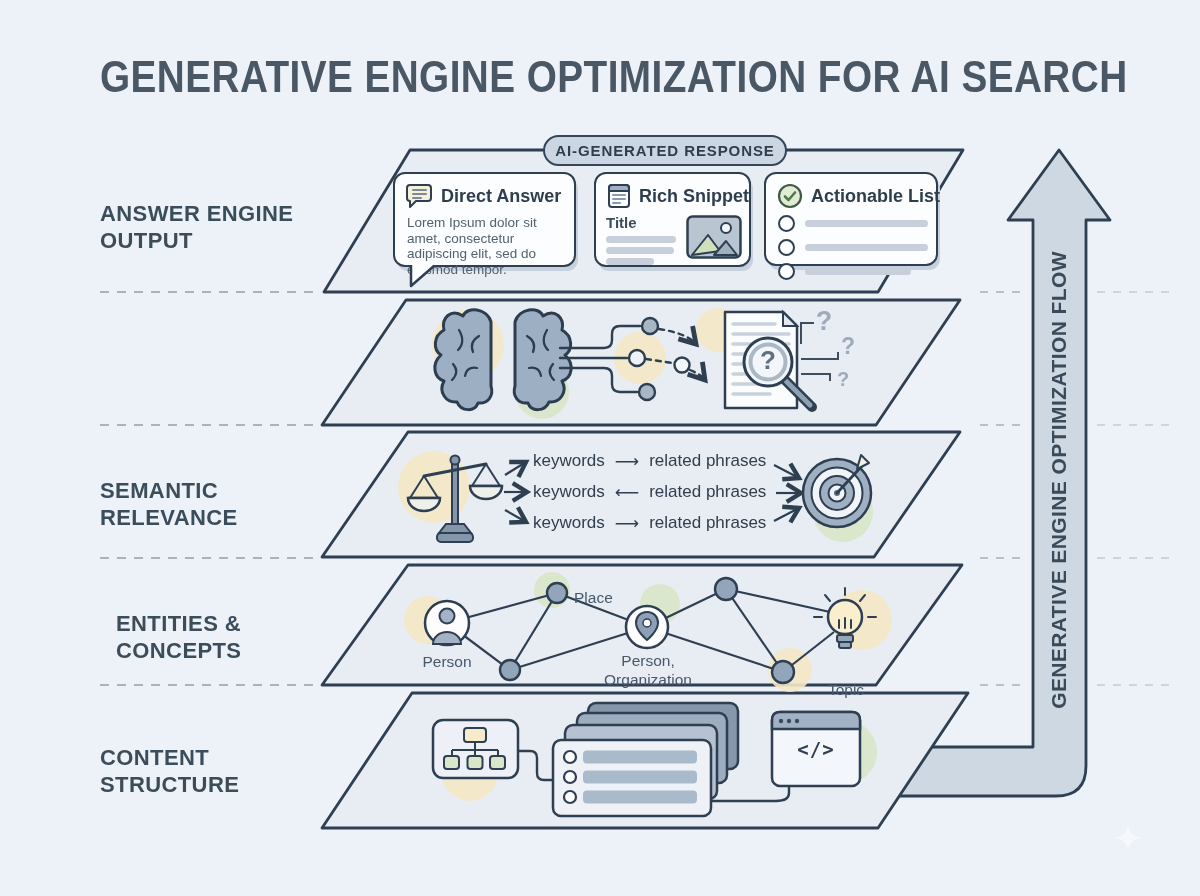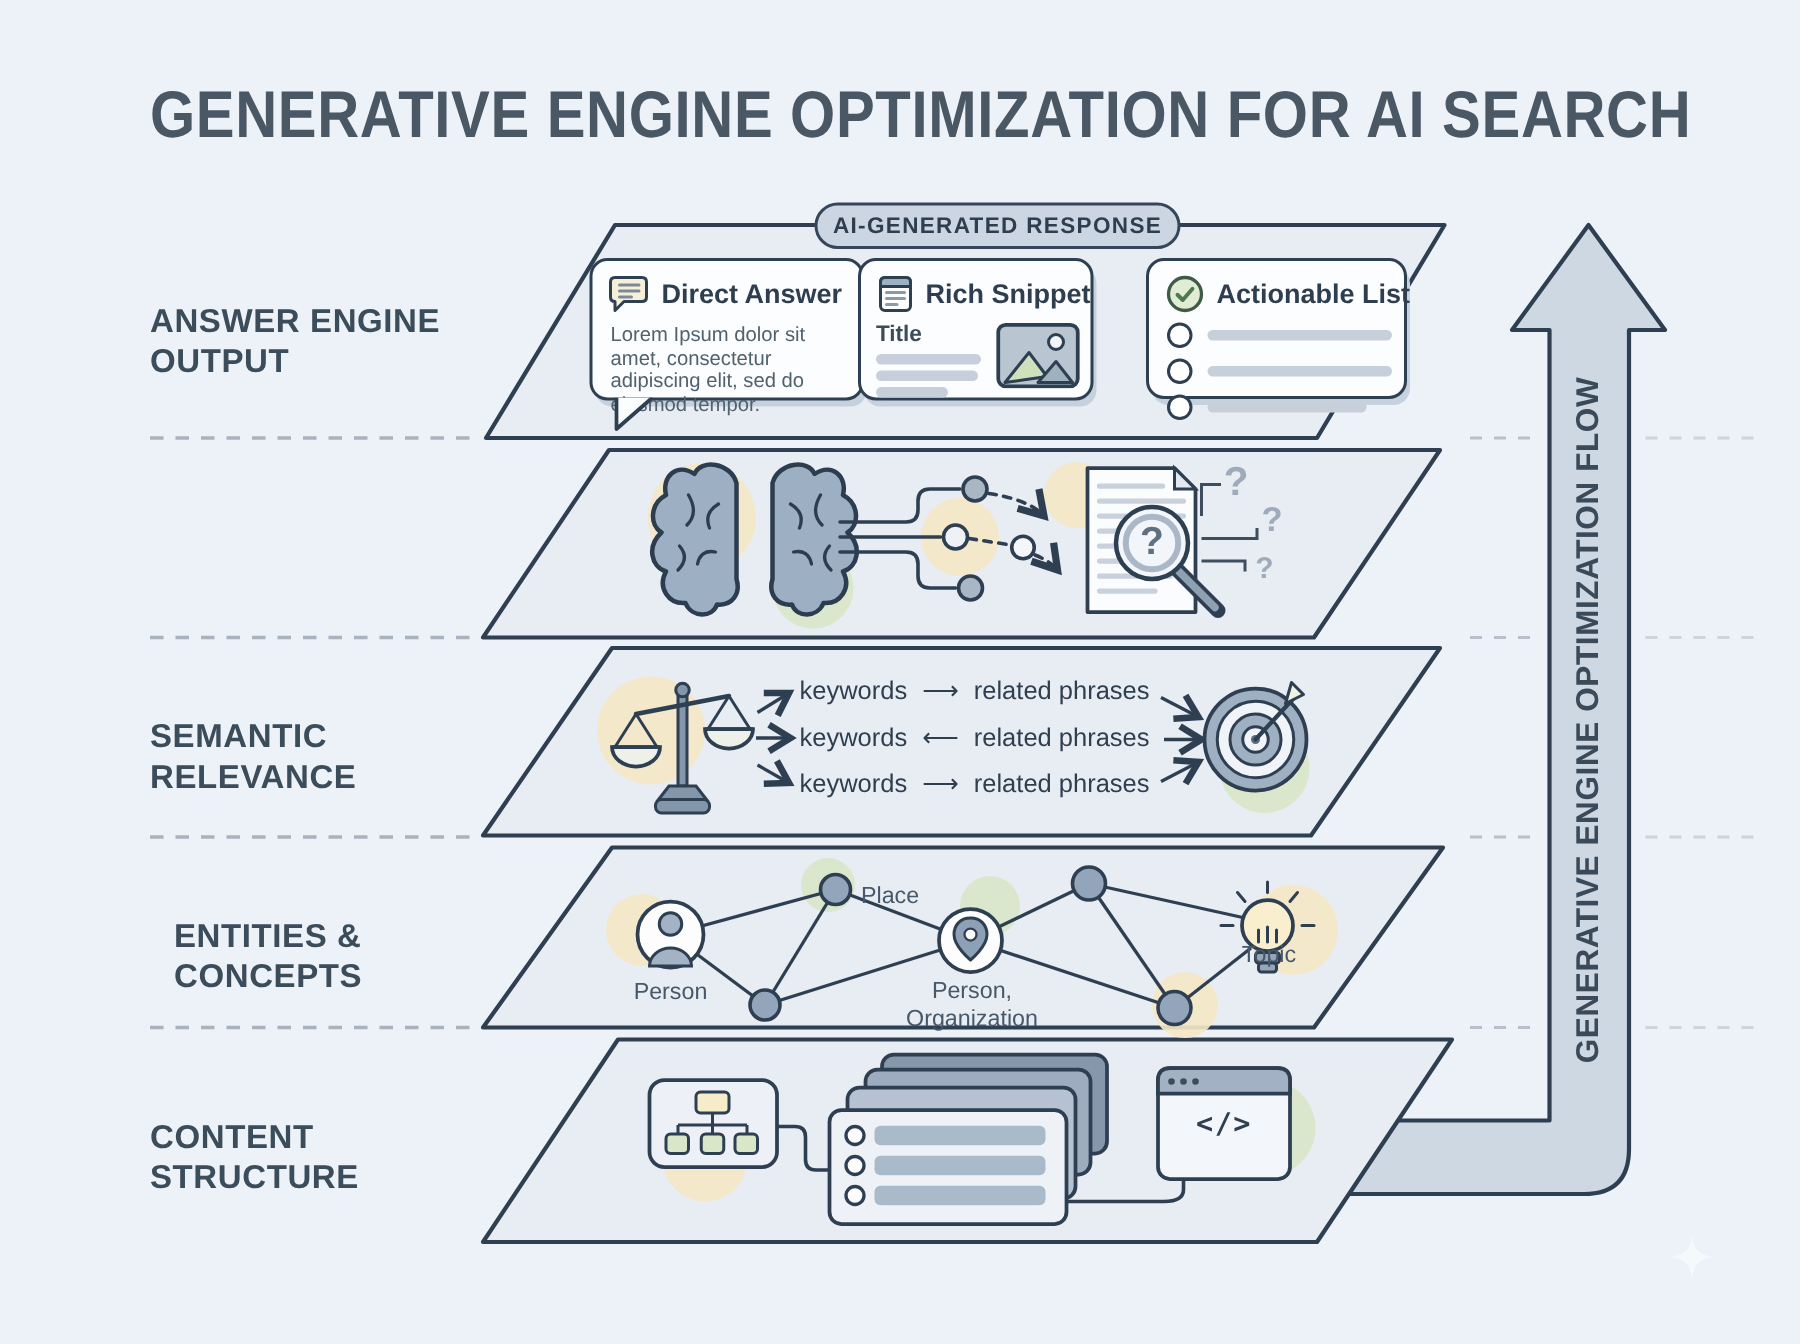--- a/index.html
+++ b/index.html
@@ -303,21 +303,21 @@
         </svg>
       </span>
       <span class="card-title">Direct Answer</span>
     </div>
     <div class="card-body">Lorem Ipsum dolor sit amet, consectetur adipiscing elit, sed do eiusmod tempor.</div>
   </div>
   <svg class="abs" style="left:402px;top:265px;z-index:5;" width="40" height="26" viewBox="0 0 40 26">
     <path d="M9,0 L9,21 L33,0" fill="#fcfdfe" stroke="#2e3f52" stroke-width="2.5" stroke-linejoin="round"></path>
   </svg>
 
-  <div class="abs card" style="left:572px;top:172px;width:153px;height:91px;">
+  <div class="abs card" style="left:594px;top:172px;width:153px;height:91px;">
     <div class="card-head">
       <span>
         <svg width="24" height="26" viewBox="0 0 24 26">
           <rect x="2" y="2" width="20" height="22" rx="3" fill="#fdfdfe" stroke="#2e3f52" stroke-width="2"></rect>
           <path d="M5,2 h14 q3,0 3,3 v3 h-20 v-3 q0,-3 3,-3 Z" fill="#9fb0c2" stroke="#2e3f52" stroke-width="2"></path>
           <g stroke="#8a9aaa" stroke-width="2" stroke-linecap="round">
             <line x1="6" y1="12" x2="18" y2="12"></line>
               <line x1="6" y1="16" x2="18" y2="16"></line>
               <line x1="6" y1="20" x2="13" y2="20"></line>
           </g>
@@ -383,16 +383,16 @@
   <div class="abs kw-row" style="left:533px;top:513px;">
     <span>keywords</span>
     <span class="kw-arrow">⟶</span>
     <span>related phrases</span>
   </div>
 
   <div class="abs net-label" style="left:447px;top:652px;transform:translateX(-50%);">Person</div>
   <div class="abs net-label" style="left:574px;top:572px;text-align:right;margin-top:16px;">Place</div>
   <div class="abs net-label" style="left:648px;top:651px;transform:translateX(-50%);">Person,
 Organization</div>
-  <div class="abs net-label" style="left:846px;top:627px;transform:translateX(-50%);">Topic</div>
+  <div class="abs net-label" style="left:846px;top:680px;transform:translateX(-50%);">Topic</div>
 
   <div class="abs code-glyph">&lt;/&gt;</div>
 </div>
 
 </body></html>

